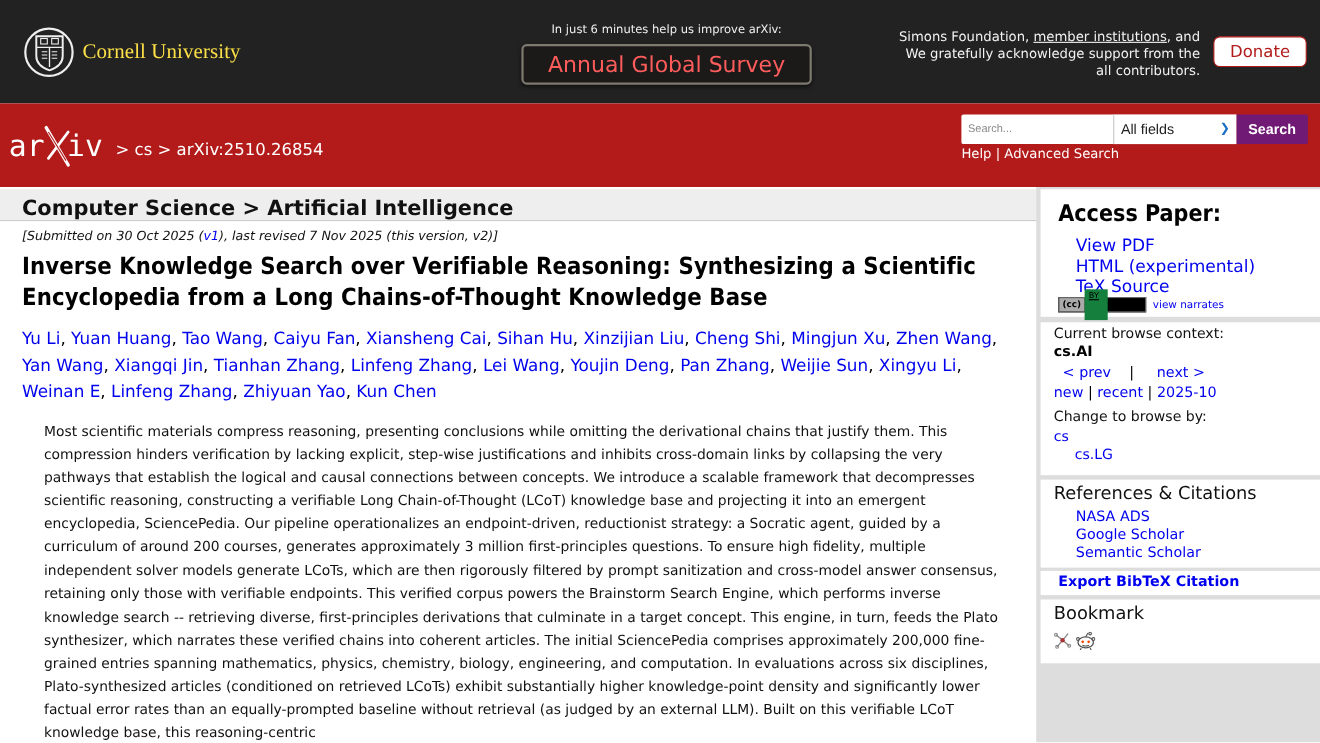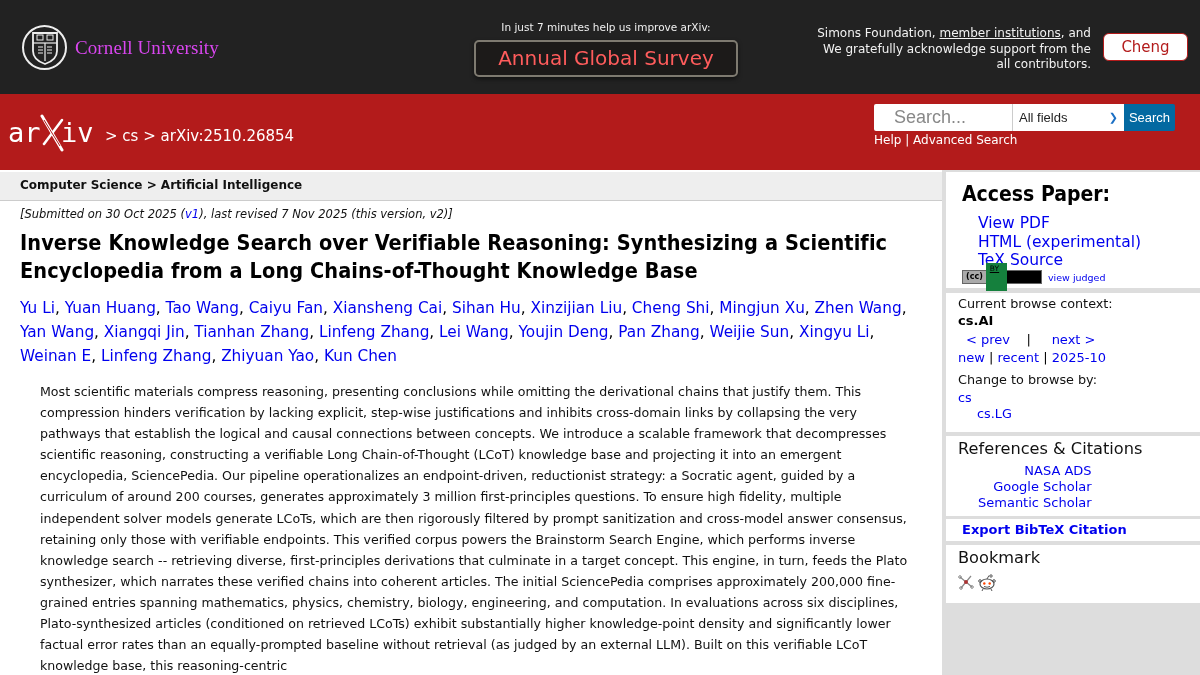--- a/index.html
+++ b/index.html
@@ -4,59 +4,59 @@
 <style>
   * { box-sizing: border-box; margin: 0; padding: 0; }
   html, body { width: 1200px; height: 675px; overflow: hidden; background: #fff; }
   body { font-family: "DejaVu Sans", sans-serif; color: #000; position: relative; }
   a { color: #0000ee; text-decoration: none; }
 
   
   .topbar { position: absolute; left: 0; top: 0; width: 1200px; height: 94px; background: #222222; }
   .cornell { position: absolute; left: 22px; top: 25px; display: flex; align-items: center; }
   .cornell-seal { width: 45px; height: 45px; border: 2px solid #eee; border-radius: 50%; display: flex; align-items: center; justify-content: center; }
-  .cornell-name { font-family: "Liberation Serif", serif; color: #d946ef; font-size: 19px; margin-left: 8px; letter-spacing: 0.1px; }
+  .cornell-name { font-family: "Liberation Serif", serif; color: #fde047; font-size: 19px; margin-left: 8px; letter-spacing: 0.1px; }
 
   .survey { position: absolute; left: 470px; top: 21px; width: 272px; text-align: center; }
   .survey-text { color: #f0f0f0; font-size: 10.5px; }
   .survey-btn { display: block; margin: 7px auto 0; width: 264px; height: 37px; border: 2px solid #7e7a70; border-radius: 5px; background: #1c1a19; color: #ff5c5c; font-size: 20px; line-height: 33px; text-align: center; box-shadow: 0 2px 4px rgba(0,0,0,.5); }
 
   .support { position: absolute; right: 109px; top: 26px; width: 300px; text-align: right; color: #f2f2f2; font-size: 12px; line-height: 15.5px; }
   .support .u { text-decoration: underline; color: #f2f2f2; }
   .donate { position: absolute; left: 1103px; top: 33px; width: 85px; height: 28px; background: #fff; border: 1px solid #b31b1b; border-radius: 6px; color: #b31b1b; font-size: 15px; line-height: 26px; text-align: center; }
 
   
   .redbar { position: absolute; left: 0; top: 94px; width: 1200px; height: 76px; background: #b31b1b; }
   .arxiv-logo { position: absolute; left: 8px; top: 18px; width: 95px; height: 40px; }
   .crumbs { position: absolute; left: 105px; top: 33px; color: #fff; font-size: 15px; }
   .search-box { position: absolute; left: 874px; top: 10px; display: flex; }
-  .search-input { width: 138px; height: 27px; border: none; background: #fff; font-family: "Liberation Sans", sans-serif; font-size: 18px; padding-left: 20px; color: #888; border-radius: 2px 0 0 2px; }
+  .search-input { width: 138px; height: 27px; border: none; background: #fff; font-family: "Liberation Sans", sans-serif; font-size: 10px; padding-left: 6px; color: #888; border-radius: 2px 0 0 2px; }
   .search-input::placeholder { color: #888; }
   .search-select { width: 112px; height: 27px; background: #ffffff; border-left: 1px solid #ccc; font-family: "Liberation Sans", sans-serif; font-size: 13px; padding-left: 6px; line-height: 27px; position: relative; color: #222; }
   .search-select .chev { position: absolute; right: 6px; top: 0; color: #1a6fc4; font-size: 11px; }
-  .search-btn { width: 51px; height: 27px; background: #0369a1; color: #fff; font-family: "Liberation Sans", sans-serif; font-size: 13px; border: none; line-height: 27px; text-align: center; border-radius: 0 2px 2px 0; }
+  .search-btn { width: 65px; height: 27px; background: #701a75; color: #fff; font-family: "Liberation Sans", sans-serif; font-size: 13px; border: none; line-height: 27px; text-align: center; border-radius: 0 2px 2px 0; font-weight: bold; }
   .search-links { position: absolute; left: 874px; top: 39px; color: #fff; font-size: 12px; }
   .search-links a { color: #fff; }
 
   
   .main-bg { position: absolute; left: 0; top: 170px; width: 942px; height: 505px; background: #fff; }
   .subj-bar { position: absolute; left: 0; top: 172px; width: 942px; height: 29px; background: #eeeeee; border-bottom: 1px solid #ccc; }
-  .subj { position: absolute; left: 20px; top: 6px; font-size: 12px; font-weight: bold; color: #111; }
+  .subj { position: absolute; left: 20px; top: 6px; font-size: 19px; font-weight: bold; color: #111; }
   .dateline { position: absolute; left: 20px; top: 207px; font-size: 11.5px; font-style: italic; color: #111; }
   .title { position: absolute; left: 20px; top: 229px; width: 900px; font-size: 21.5px; font-weight: bold; line-height: 28px; color: #000; font-family: "DejaVu Sans Condensed", "DejaVu Sans", sans-serif; letter-spacing: 0.1px; }
   .authors { position: absolute; left: 20px; top: 296px; width: 915px; font-size: 15.3px; line-height: 24px; color: #000; }
   .authors a { color: #0000ee; }
   .abstract { position: absolute; left: 40px; top: 381px; width: 872px; font-size: 12.6px; line-height: 21.1px; color: #111; }
 
   
   .sidebar-bg { position: absolute; left: 942px; top: 170px; width: 258px; height: 505px; background: #dddddd; }
   .sbox { position: absolute; left: 946px; background: #fff; width: 254px; }
   .box-access { top: 172px; height: 116px; }
   .box-browse { top: 293px; height: 139px; }
-  .box-refs { top: 436px; height: 80px; text-align: right; }
+  .box-refs { top: 436px; height: 80px; }
   .box-bib { top: 519px; height: 22px; }
   .box-bm { top: 545px; height: 58px; padding-left: 32px; }
   .access-title { position: absolute; left: 16px; top: 10px; font-size: 21px; font-weight: bold; color: #000; font-family: "DejaVu Sans Condensed", "DejaVu Sans", sans-serif; }
   .access-list { position: absolute; left: 32px; top: 42px; font-size: 15.5px; line-height: 18.5px; }
   .access-list a { display: block; color: #0000ee; }
   .license { position: absolute; left: 16px; top: 98px; display: flex; align-items: center; text-align: right; }
   .cc-badge { width: 80px; height: 14px; background: #000; border: 1px solid #666; display: flex; align-items: center; }
   .cc-badge .cc { background: #aaa; color: #000; font-size: 8px; font-weight: bold; padding: 0 3px; height: 12px; line-height: 12px; border-radius: 0; }
   .cc-badge .by { background: #15803d; color: #000; font-size: 7.5px; padding: 0 8px 0 4px; height: 28px; line-height: 12px; text-decoration: underline; }
   .view-license { font-size: 9.5px; margin-left: 6px; color: #0000ee; }
@@ -89,30 +89,30 @@
           <line x1="8" y1="22" x2="13" y2="22" stroke="#eee"></line>
         <line x1="17" y1="16" x2="22" y2="16" stroke="#eee"></line>
           <line x1="17" y1="19" x2="22" y2="19" stroke="#eee"></line>
           <line x1="17" y1="22" x2="22" y2="22" stroke="#eee"></line>
       </svg>
     </div>
     <span class="cornell-name">Cornell University</span>
   </div>
 
   <div class="survey">
-    <div class="survey-text">In just 7 minutes help us improve arXiv:</div>
+    <div class="survey-text">In just 6 minutes help us improve arXiv:</div>
     <a class="survey-btn">Annual Global Survey</a>
   </div>
 
   <div class="support">
     <div><span>Simons Foundation, </span><a class="u">member institutions</a><span>, and</span></div>
     <div>We gratefully acknowledge support from the</div>
     <div>all contributors.</div>
   </div>
-  <a class="donate">Cheng</a>
+  <a class="donate">Donate</a>
 </div>
 
 <div class="redbar">
   <div class="arxiv-logo">
     <svg width="95" height="40" viewBox="0 0 95 40">
       <text x="0" y="30" fill="#fff" font-family="DejaVu Sans Mono, monospace" font-size="27">ar</text>
       <text x="53" y="30" fill="#fff" font-family="DejaVu Sans Mono, monospace" font-size="27">iv</text>
       <line x1="34" y1="4" x2="54" y2="38" stroke="#fff" stroke-width="3" stroke-linecap="round"></line>
       <line x1="54" y1="8" x2="36" y2="32" stroke="#fff" stroke-width="2.5" stroke-linecap="round"></line>
       <line x1="36" y1="8" x2="52" y2="34" stroke="#b31b1b" stroke-width="1"></line>
@@ -156,21 +156,21 @@
   <div class="access-list">
     <a>View PDF</a>
     <a>HTML (experimental)</a>
     <a>TeX Source</a>
   </div>
   <div class="license">
     <div class="cc-badge">
       <span class="cc">(cc)</span>
       <span class="by">BY</span>
     </div>
-    <a class="view-license">view judged</a>
+    <a class="view-license">view narrates</a>
   </div>
 </div>
 
 <div class="sbox box-browse">
   <div class="browse-label" style="top:3px">Current browse context:</div>
   <div class="browse-ctx">cs.AI</div>
   <div class="prevnext">
     <a>&lt; prev</a>
     &nbsp;&nbsp;&nbsp;<span>|</span>&nbsp;&nbsp;&nbsp;&nbsp;
     <a>next &gt;</a>

